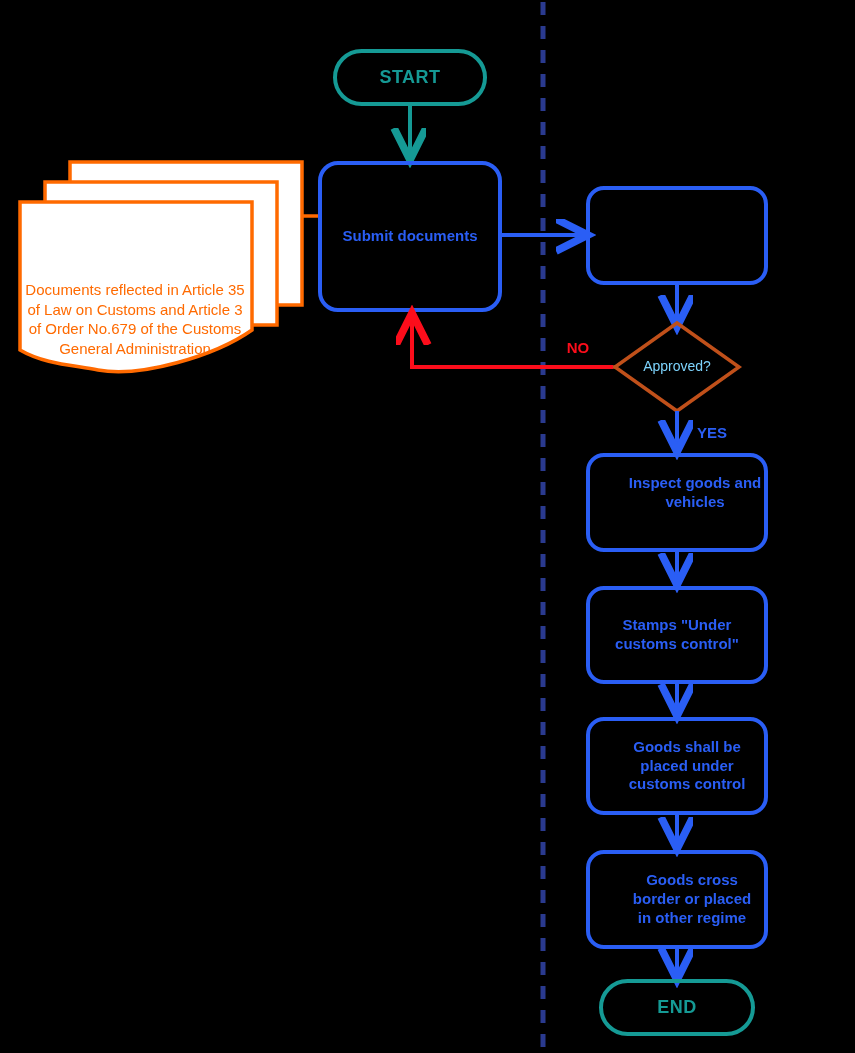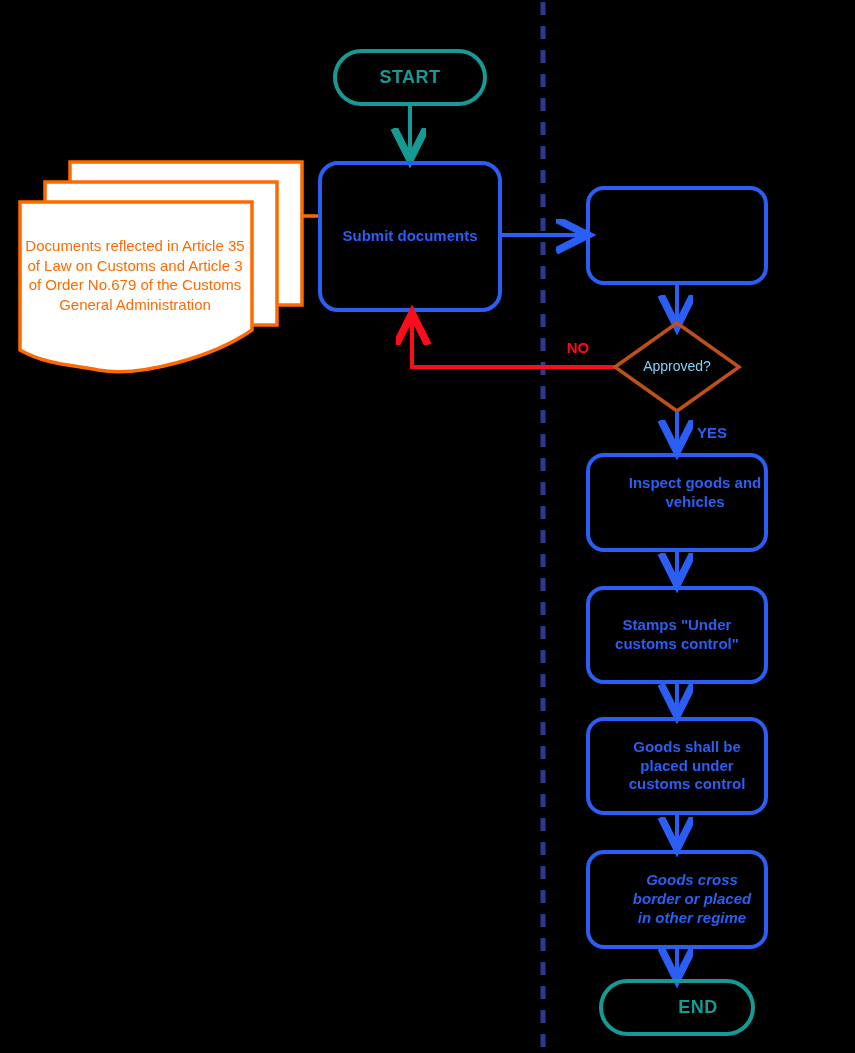--- a/index.html
+++ b/index.html
@@ -38,20 +38,21 @@
   .term-text {
     font-size: 18px;
     font-weight: bold;
     color: #159a95;
     letter-spacing: 0.5px;
   }
   .doc-text {
     font-size: 15px;
     color: #ff6a00;
     line-height: 1.3;
+    margin-top: 44px;
   }
   .diamond-text {
     font-size: 14px;
     color: #7dd3fc;
     text-align: center;
   }
   .edge-label {
     font-size: 15px;
     font-weight: bold;
   }
@@ -143,19 +144,19 @@
   <div class="lbl node-text" style="left:590px; top:445px; width:210px; height:95px;">Inspect goods and
 vehicles</div>
 
   <div class="lbl node-text" style="left:590px; top:588px; width:174px; height:94px;">Stamps "Under
 customs control"</div>
 
   <div class="lbl node-text" style="left:590px; top:719px; width:194px; height:94px;">Goods shall be
 placed under
 customs control</div>
 
-  <div class="lbl node-text" style="left:590px; top:852px; width:204px; height:95px;font-style:italic;">Goods cross
+  <div class="lbl node-text" style="left:590px; top:852px; width:204px; height:95px;">Goods cross
 border or placed
 in other regime</div>
 
-  <div class="lbl term-text" style="left:601px; top:981px; width:152px; height:53px;margin-left:21px;">END</div>
+  <div class="lbl term-text" style="left:601px; top:981px; width:152px; height:53px;">END</div>
 
 </div>
 
 </body></html>

